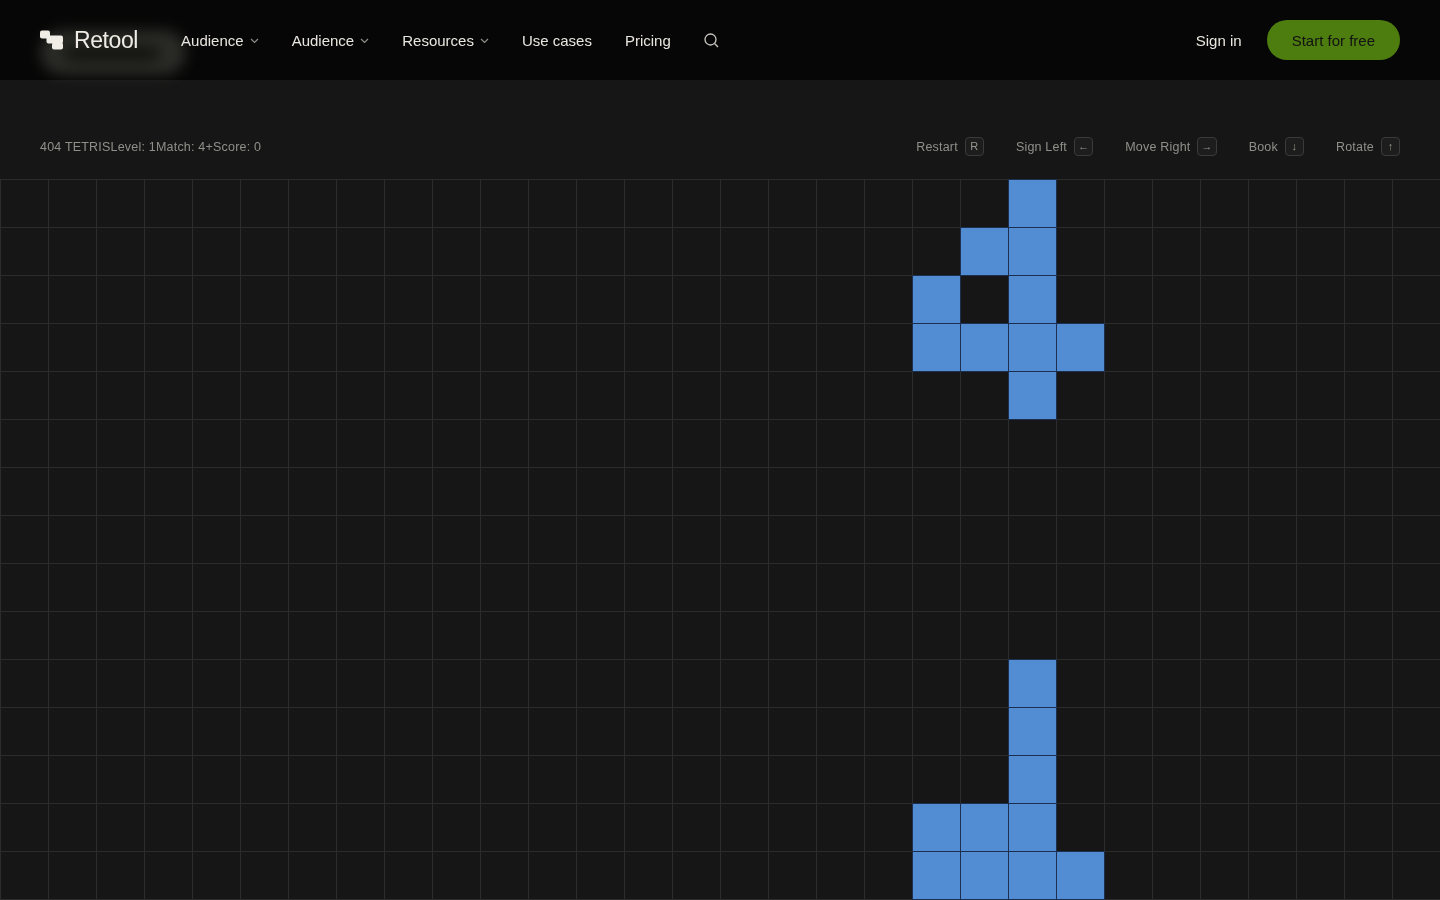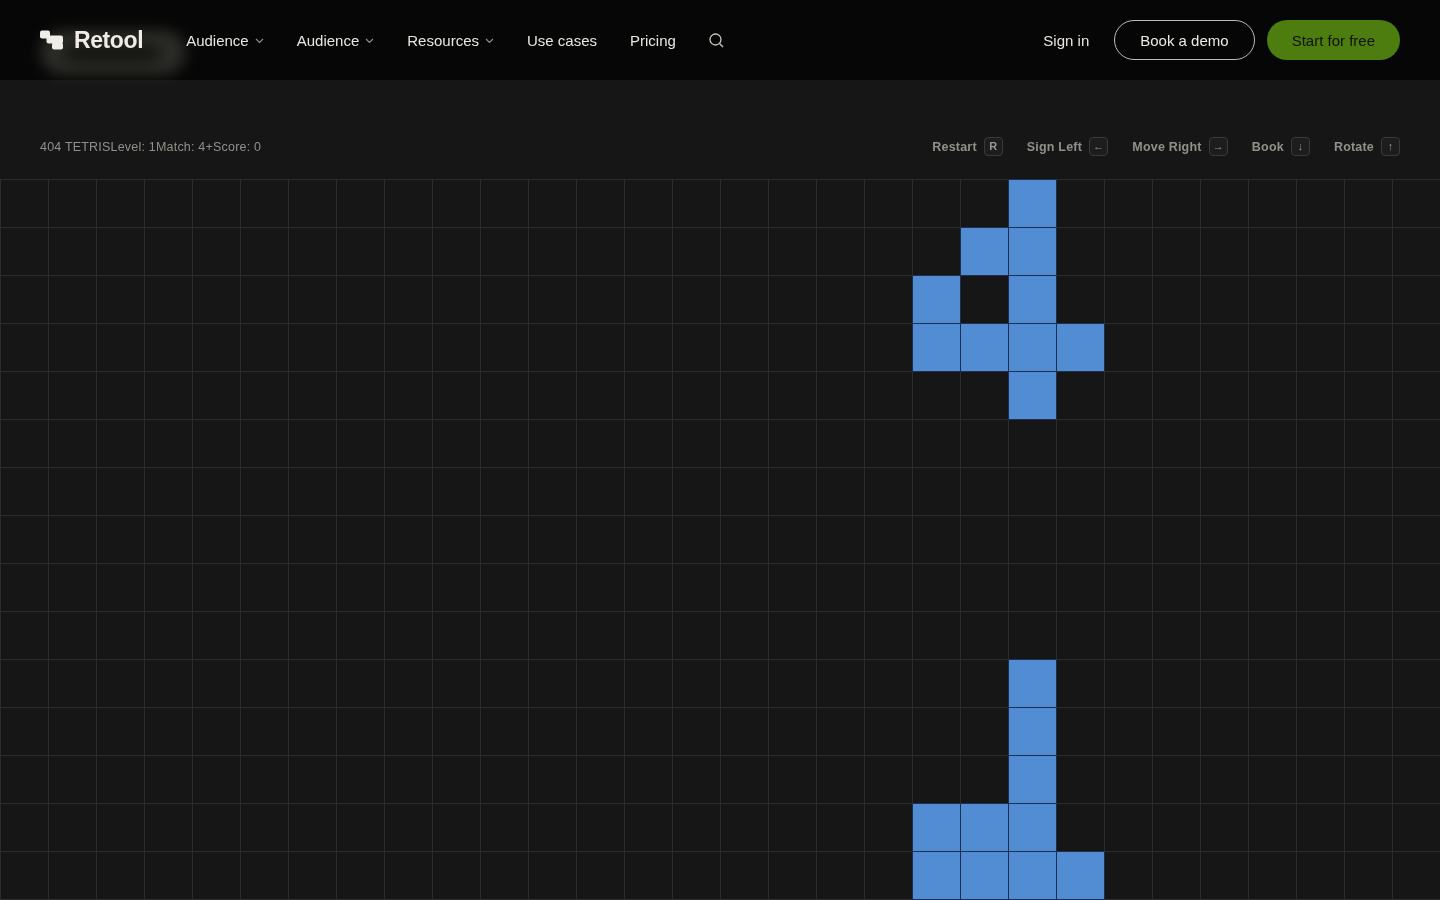--- a/index.html
+++ b/index.html
@@ -25,21 +25,21 @@
     filter:blur(7px); z-index:1;
   }
   .ghost-pill-text {
     position:absolute; left:24px; top:17px; width:96px; height:13px;
     border-radius:6px; background:#14140f; filter:blur(3px);
   }
   .logo {
     display:flex; align-items:center; gap:10px;
     color:#f0ede6; position:relative; z-index:2; cursor:pointer;
   }
-  .logo-word { font-size:23px; font-weight:700; letter-spacing:-0.4px; }
+  .logo-word { font-size:23px; font-weight:400; letter-spacing:-0.4px; }
   .nav-links { display:flex; align-items:center; gap:33px; margin-left:43px; position:relative; z-index:2; }
   .nav-link {
     color:#e9e6df; font-size:15px; display:flex; align-items:center; gap:6px;
     cursor:pointer; white-space:nowrap;
   }
   .chev { display:flex; align-items:center; margin-top:2px; }
   .search-btn { margin-left:32px; display:flex; align-items:center; cursor:pointer; z-index:2; }
   .nav-right { margin-left:auto; display:flex; align-items:center; z-index:2; }
   .signin { color:#e9e6df; font-size:15px; margin-right:25px; cursor:pointer; }
   .btn { height:40px; border-radius:21px; font-size:15px; display:flex; align-items:center; cursor:pointer; }
@@ -50,21 +50,21 @@
   .btn-solid { padding:0 25px; background:#4d7c0f; color:#121212; border:none; }
 
   
   .hud {
     position:absolute; top:80px; left:0; width:1440px; height:99px;
     display:flex; justify-content:space-between; align-items:center;
     padding:34px 40px 0 40px;
     color:#90908a; font-size:12.5px; letter-spacing:.2px;
   }
   .hud-left { display:flex; align-items:center; }
-  .hud-right { display:flex; align-items:center; gap:24px;font-weight:bold; }
+  .hud-right { display:flex; align-items:center; gap:32px; }
   .control { display:flex; align-items:center; gap:7px; }
   .key {
     min-width:19px; height:19px; padding:0 3px;
     border-radius:4px; background:#1d1d1d; border:1px solid #3a3a3a;
     color:#97978f; font-size:11px; line-height:1;
     display:flex; align-items:center; justify-content:center;
   }
 
   
   .grid {
@@ -133,21 +133,20 @@
 
   <div class="search-btn">
     <svg width="17" height="17" viewBox="0 0 17 17" fill="none">
       <circle cx="7.5" cy="7.5" r="5.5" stroke="#c9c7c0" stroke-width="1.3"></circle>
       <path d="M11.8 11.8L15 15" stroke="#c9c7c0" stroke-width="1.3"></path>
     </svg>
   </div>
 
   <div class="nav-right">
     <span class="signin">Sign in</span>
-    <button class="btn btn-outline">Book a demo</button>
     <button class="btn btn-solid">Start for free</button>
   </div>
 </header>
 
 <div class="hud">
   <div class="hud-left">
     <span>404 TETRIS</span>
     <span>Level: 1</span>
     <span>Match: 4+</span>
     <span>Score: 0</span>

